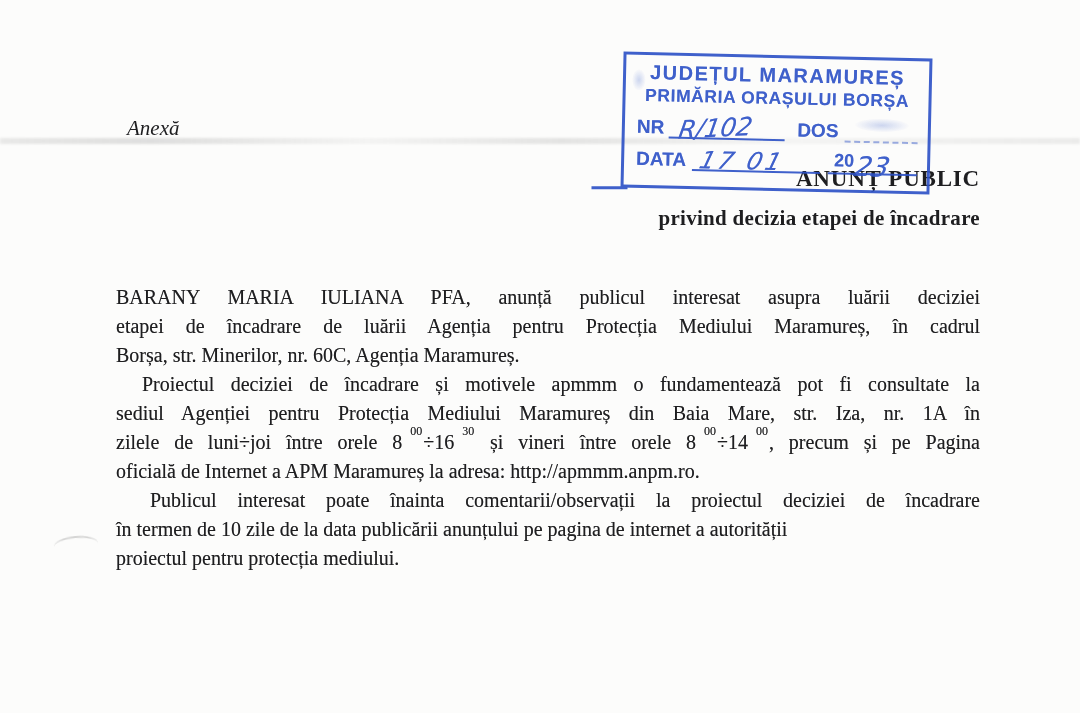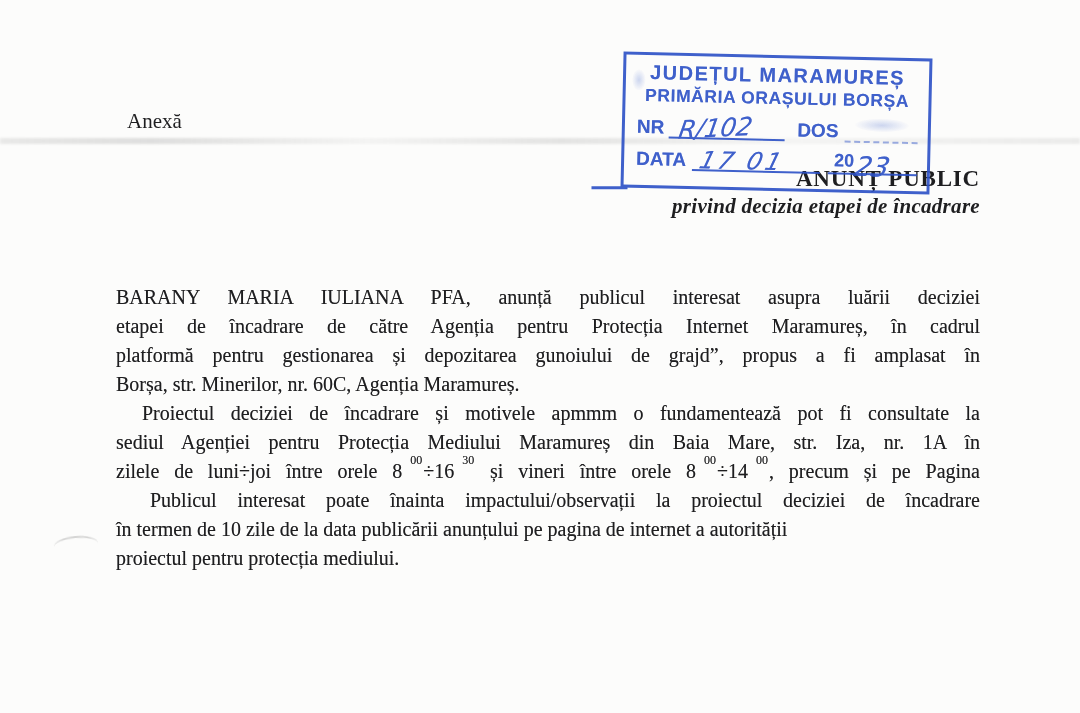--- a/index.html
+++ b/index.html
@@ -19,24 +19,24 @@
       rgba(120,120,120,.14) 0%,rgba(120,120,120,.22) 14%,rgba(120,120,120,.06) 34%,
       rgba(120,120,120,.18) 52%,rgba(120,120,120,.05) 72%,rgba(120,120,120,.12) 100%);
     filter:blur(1.3px);
   }
   .scan-arc{
     position:absolute;left:54px;top:536px;width:44px;height:16px;
     border-top:2.5px solid rgba(110,110,110,.28);border-radius:50%;
     transform:rotate(-5deg);filter:blur(.6px);
   }
   
-  .annex{position:absolute;left:127px;top:109px;font-size:21px;}
+  .annex{position:absolute;left:127px;top:116px;font-size:21px;font-style:italic;}
   .title-block{position:absolute;left:116px;top:166px;width:864px;text-align:right;font-weight:bold;}
   .doc-title{font-size:23px;letter-spacing:.8px;}
-  .doc-subtitle{font-size:21px;margin-top:2px;letter-spacing:.3px;font-style:italic;}
+  .doc-subtitle{font-size:21px;margin-top:14px;letter-spacing:.3px;}
   
   .body{position:absolute;left:116px;top:283px;width:864px;font-size:20px;line-height:29px;
         text-shadow:0 0 .4px rgba(0,0,0,.45);}
   .bline{white-space:normal;}
   .bline.j{text-align:justify;text-align-last:justify;}
   sup{font-size:.6em;line-height:0;position:relative;top:-.5em;margin:0 1px 0 8px;}
   
   .stamp{
     position:absolute;left:622px;top:55px;width:303px;height:130px;
     border:3.5px solid var(--stamp-color);
@@ -77,27 +77,27 @@
 
   <div class="annex">Anexă</div>
 
   <div class="title-block">
     <div class="doc-title">ANUNȚ PUBLIC</div>
     <div class="doc-subtitle">privind decizia etapei de încadrare</div>
   </div>
 
   <div class="body">
       <div class="bline j">BARANY MARIA IULIANA PFA, anunță publicul interesat asupra luării deciziei</div>
-      <div class="bline j">etapei de încadrare de către Agenția pentru Protecția Internet Maramureș, în cadrul</div>
-      <div class="bline j">platformă pentru gestionarea și depozitarea gunoiului de grajd”, propus a fi amplasat în</div>
+      <div class="bline j">etapei de încadrare de luării Agenția pentru Protecția Mediului Maramureș, în cadrul</div>
       <div class="bline">Borșa, str. Minerilor, nr. 60C, Agenția Maramureș.</div>
       <div class="bline j" style="text-indent: 26px;">Proiectul deciziei de încadrare și motivele apmmm o fundamentează pot fi consultate la</div>
       <div class="bline j">sediul Agenției pentru Protecția Mediului Maramureș din Baia Mare, str. Iza, nr. 1A în</div>
       <div class="bline j">zilele de luni÷joi între orele 8<sup>00</sup>÷16<sup>30</sup> și vineri între orele 8<sup>00</sup>÷14<sup>00</sup>, precum și pe Pagina</div>
-      <div class="bline j" style="text-indent: 34px;">Publicul interesat poate înainta impactului/observații la proiectul deciziei de încadrare</div>
+      <div class="bline">oficială de Internet a APM Maramureș la adresa: http://apmmm.anpm.ro.</div>
+      <div class="bline j" style="text-indent: 34px;">Publicul interesat poate înainta comentarii/observații la proiectul deciziei de încadrare</div>
       <div class="bline">în termen de 10 zile de la data publicării anunțului pe pagina de internet a autorității</div>
       <div class="bline">proiectul pentru protecția mediului.</div>
     </div>
 
   <div class="stamp">
     <div class="strike"></div>
     <div class="smudge smudge1"></div>
     <div class="smudge smudge2"></div>
     <div class="s1">JUDEȚUL MARAMUREȘ</div>
     <div class="s2">PRIMĂRIA ORAȘULUI BORȘA</div>

